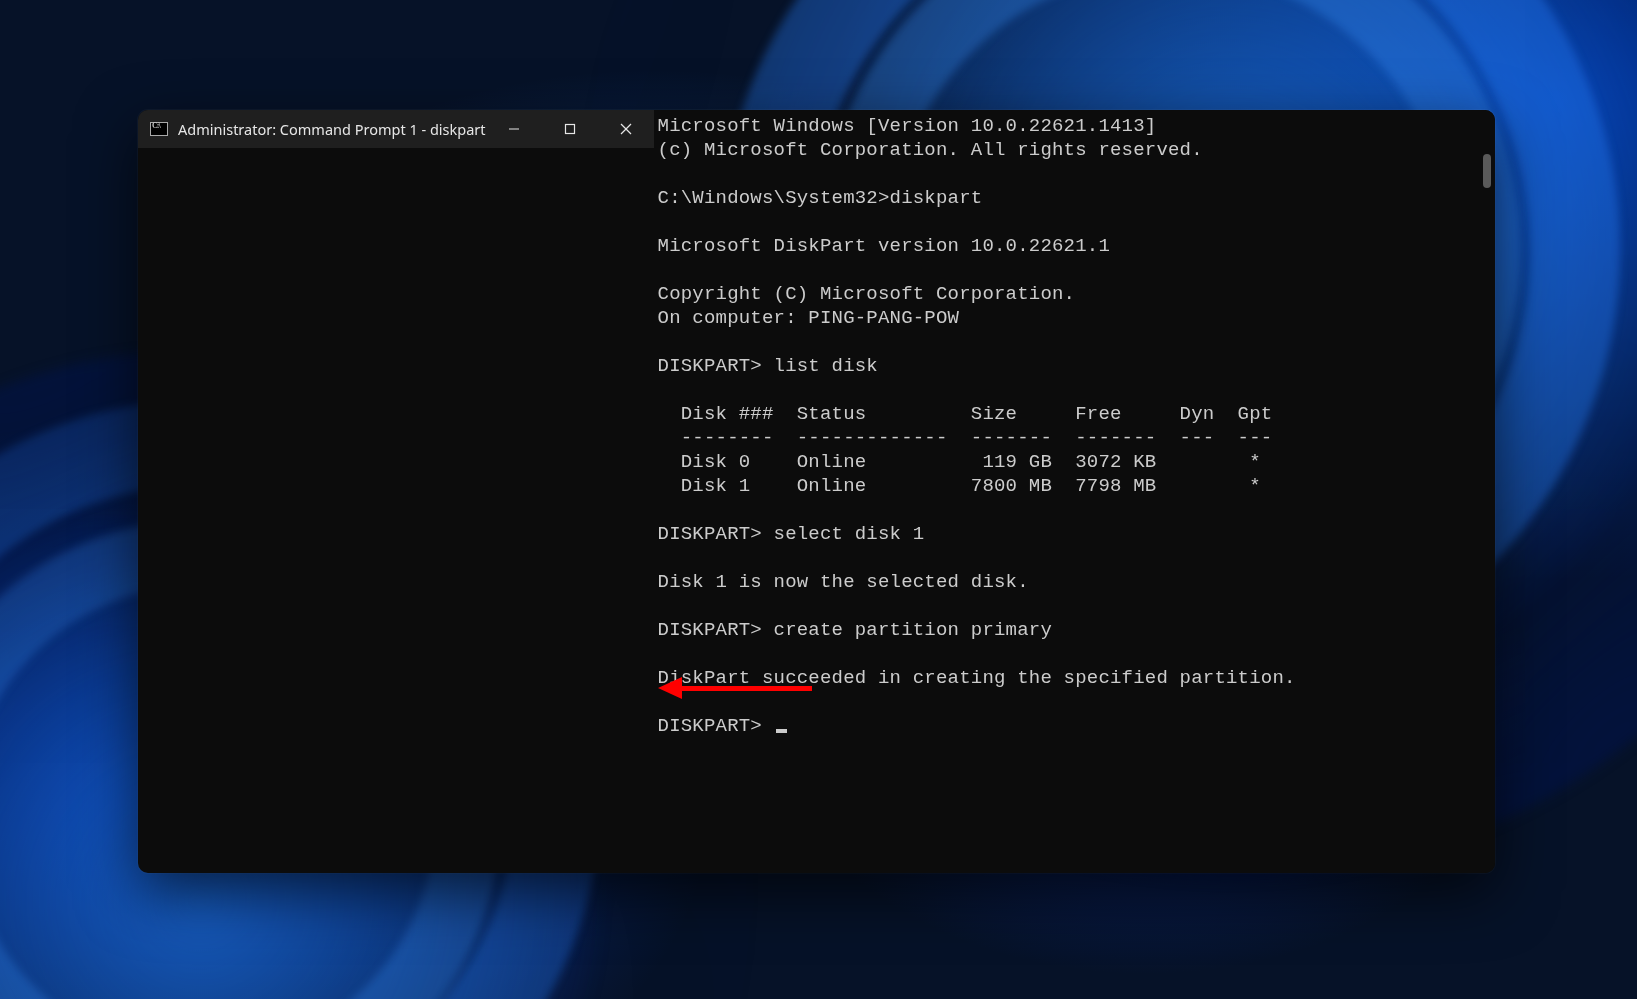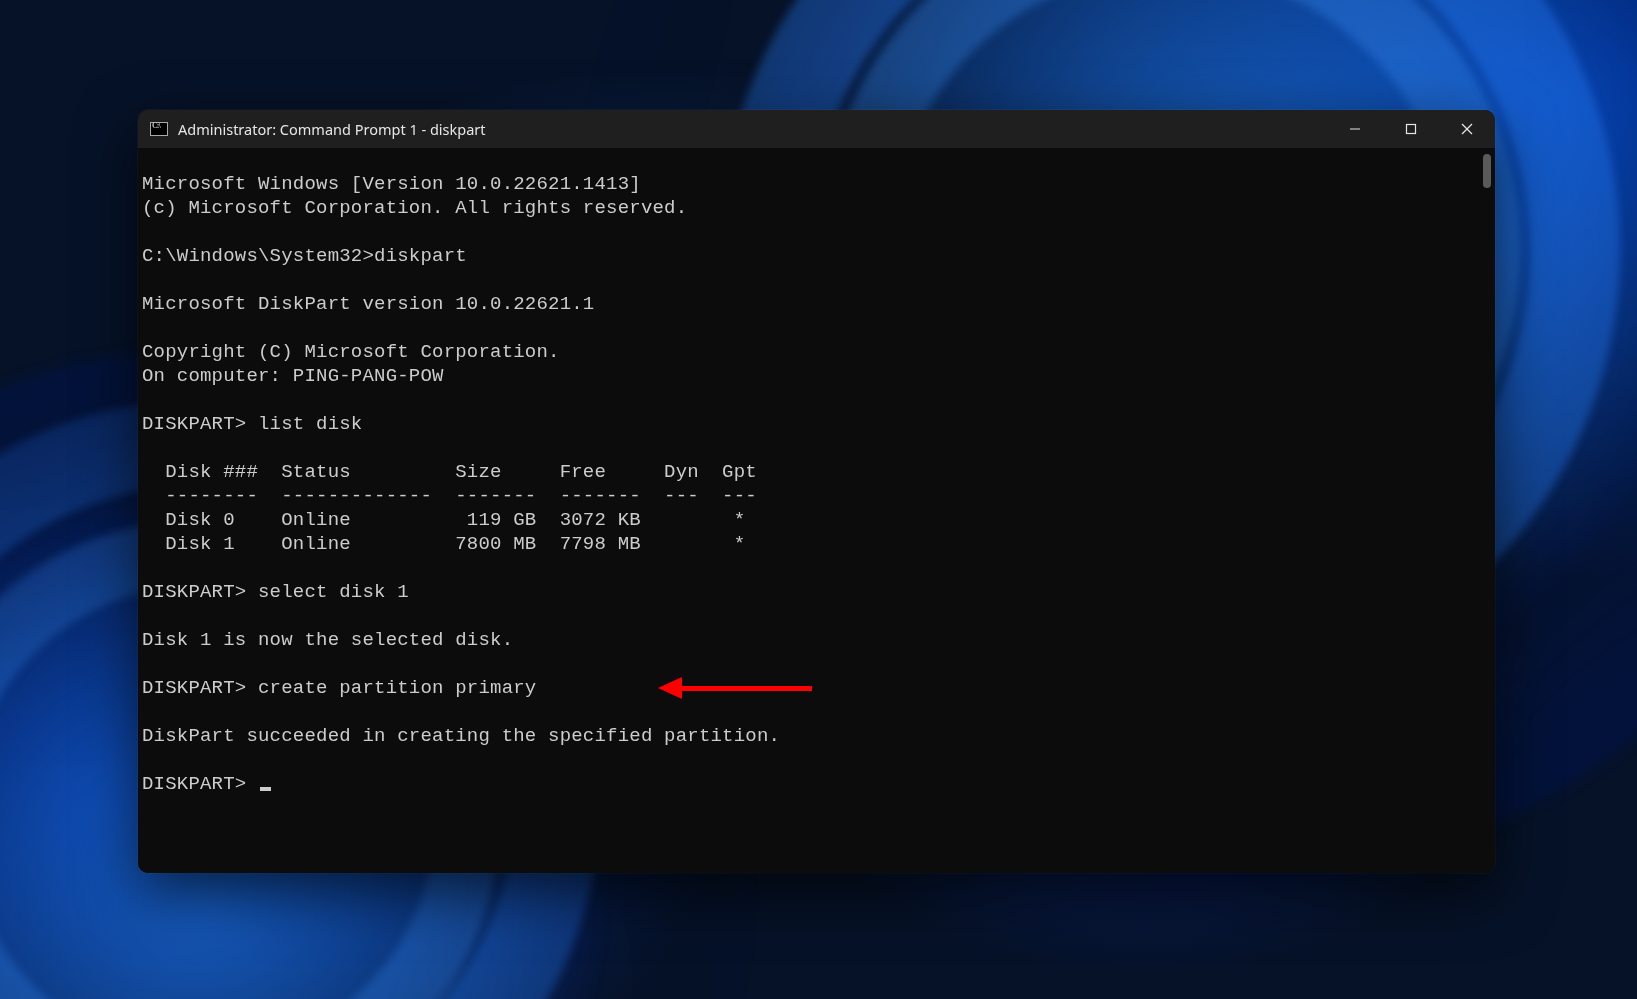--- a/index.html
+++ b/index.html
@@ -52,21 +52,21 @@
 
   .window {
     position: absolute;
     left: 138px; top: 110px;
     width: 1357px; height: 763px;
     background: #0c0c0c;
     border-radius: 10px;
     box-shadow: 0 20px 60px rgba(0,0,0,0.65), 0 0 0 1px rgba(255,255,255,0.04);
     overflow: hidden;
     display: flex;
-    flex-direction: column;
+    flex-direction: row;
   }
   .titlebar {
     height: 38px;
     background: #1f1f1f;
     display: flex;
     align-items: center;
     color: #e6e6e6;
     font: 400 14.5px 'Segoe UI', system-ui, sans-serif;
     user-select: none;
   }
@@ -102,21 +102,20 @@
 
   .terminal {
     flex:1;
     position: relative;
     background:#0c0c0c;
     color:#cccccc;
     font: 400 19px/24px Consolas, 'Courier New', monospace;
     padding: 4px 0 0 4px;
     white-space: pre;
     letter-spacing: 0.2px;
-    margin-top: 20px;
   }
   .scroll-thumb {
     position:absolute;
     right: 4px; top: 44px;
     width: 8px; height: 34px;
     background:#5a5a5a;
     border-radius: 4px;
   }
   .cursor {
     display:inline-block;

